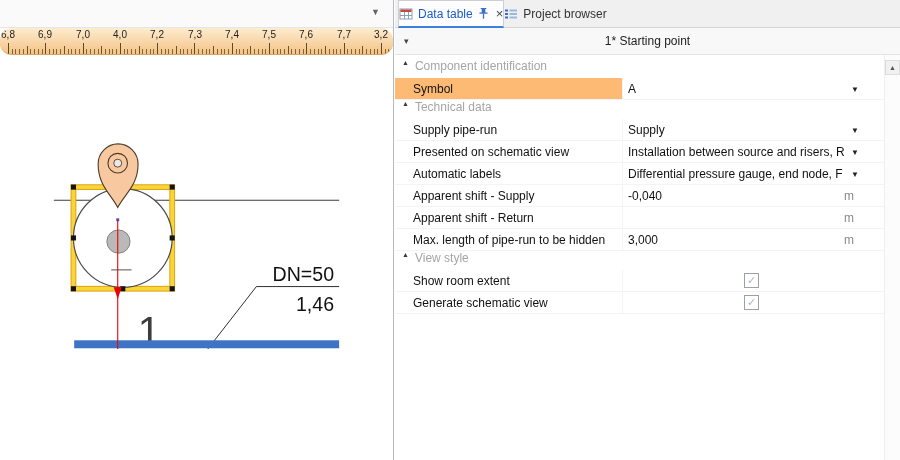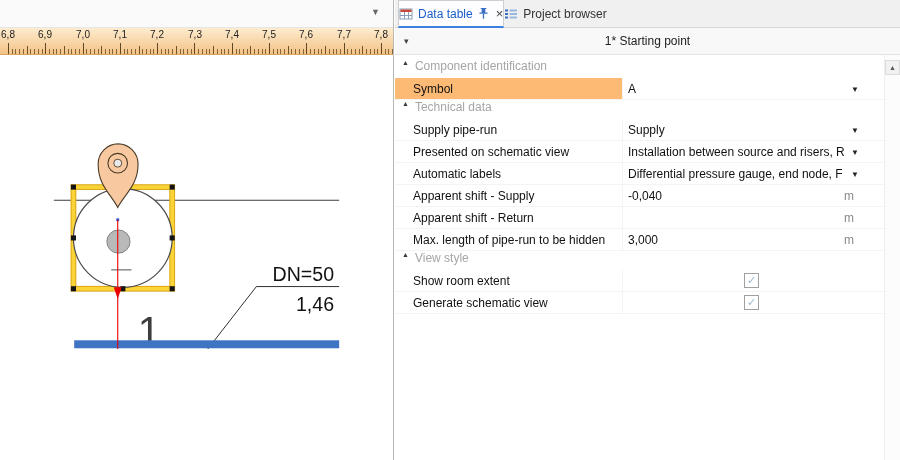--- a/index.html
+++ b/index.html
@@ -5,21 +5,21 @@
   * { box-sizing: border-box; margin: 0; padding: 0; }
   body { font-family: "Liberation Sans", sans-serif; background:#fff; }
   .app { position:relative; width:900px; height:460px; overflow:hidden; background:#fff; font-size:12px; color:#111; }
 
   
   .left { position:absolute; left:0; top:0; width:394px; height:460px; border-right:1px solid #b9b9b9; background:#fff; }
   .ltoolbar { height:28px; background:#fafafa; border-bottom:1px solid #e6e6e6; position:relative; }
   .ltoolbar .caret { position:absolute; right:13px; top:7px; font-size:9px; color:#666; cursor:default; }
 
   .ruler { height:27px; position:relative; overflow:hidden;
-           background:linear-gradient(180deg,#fdeccf,#f4c386); border-bottom:1px solid #d8a662; }
+           background:linear-gradient(180deg,#fdeccf,#f4c386); border-bottom:1px solid #d8a662;border-radius:12px; }
   .ruler-ticks { position:absolute; inset:0;
     background-image:
       repeating-linear-gradient(90deg, #5f4723 0 1px, transparent 1px 37.3px),
       repeating-linear-gradient(90deg, #6b532d 0 1px, transparent 1px 18.65px),
       repeating-linear-gradient(90deg, rgba(110,84,45,.85) 0 1px, transparent 1px 3.73px);
     background-size: 386px 11px, 386px 8px, 386px 5px;
     background-position: 8px 100%, 8px 100%, 8px 100%;
     background-repeat: no-repeat; }
   .ruler-label { position:absolute; top:1px; transform:translateX(-50%); font-size:10px; color:#222; white-space:nowrap; }
 
@@ -71,28 +71,28 @@
   <div class="left">
     <div class="ltoolbar">
       <span class="caret">▼</span>
     </div>
 
     <div class="ruler">
       <div class="ruler-ticks"></div>
       <span class="ruler-label" style="left:8px">6,8</span>
       <span class="ruler-label" style="left:45px">6,9</span>
       <span class="ruler-label" style="left:83px">7,0</span>
-      <span class="ruler-label" style="left:120px">7,1</span>
+      <span class="ruler-label" style="left:120px">4,0</span>
       <span class="ruler-label" style="left:157px">7,2</span>
       <span class="ruler-label" style="left:195px">7,3</span>
       <span class="ruler-label" style="left:232px">7,4</span>
       <span class="ruler-label" style="left:269px">7,5</span>
       <span class="ruler-label" style="left:306px">7,6</span>
       <span class="ruler-label" style="left:344px">7,7</span>
-      <span class="ruler-label" style="left:381px">7,8</span>
+      <span class="ruler-label" style="left:381px">3,2</span>
     </div>
 
     <div class="canvas">
       <svg viewBox="0 0 393 405">
 
         <line x1="0" y1="200" x2="393" y2="200" stroke="#3c3c3c" stroke-width="1.4"></line>
 
         <g>
           <rect class="sel-outer" x="27" y="182" width="136" height="140"></rect>
           <rect class="sel-inner" x="27" y="182" width="136" height="140"></rect>

